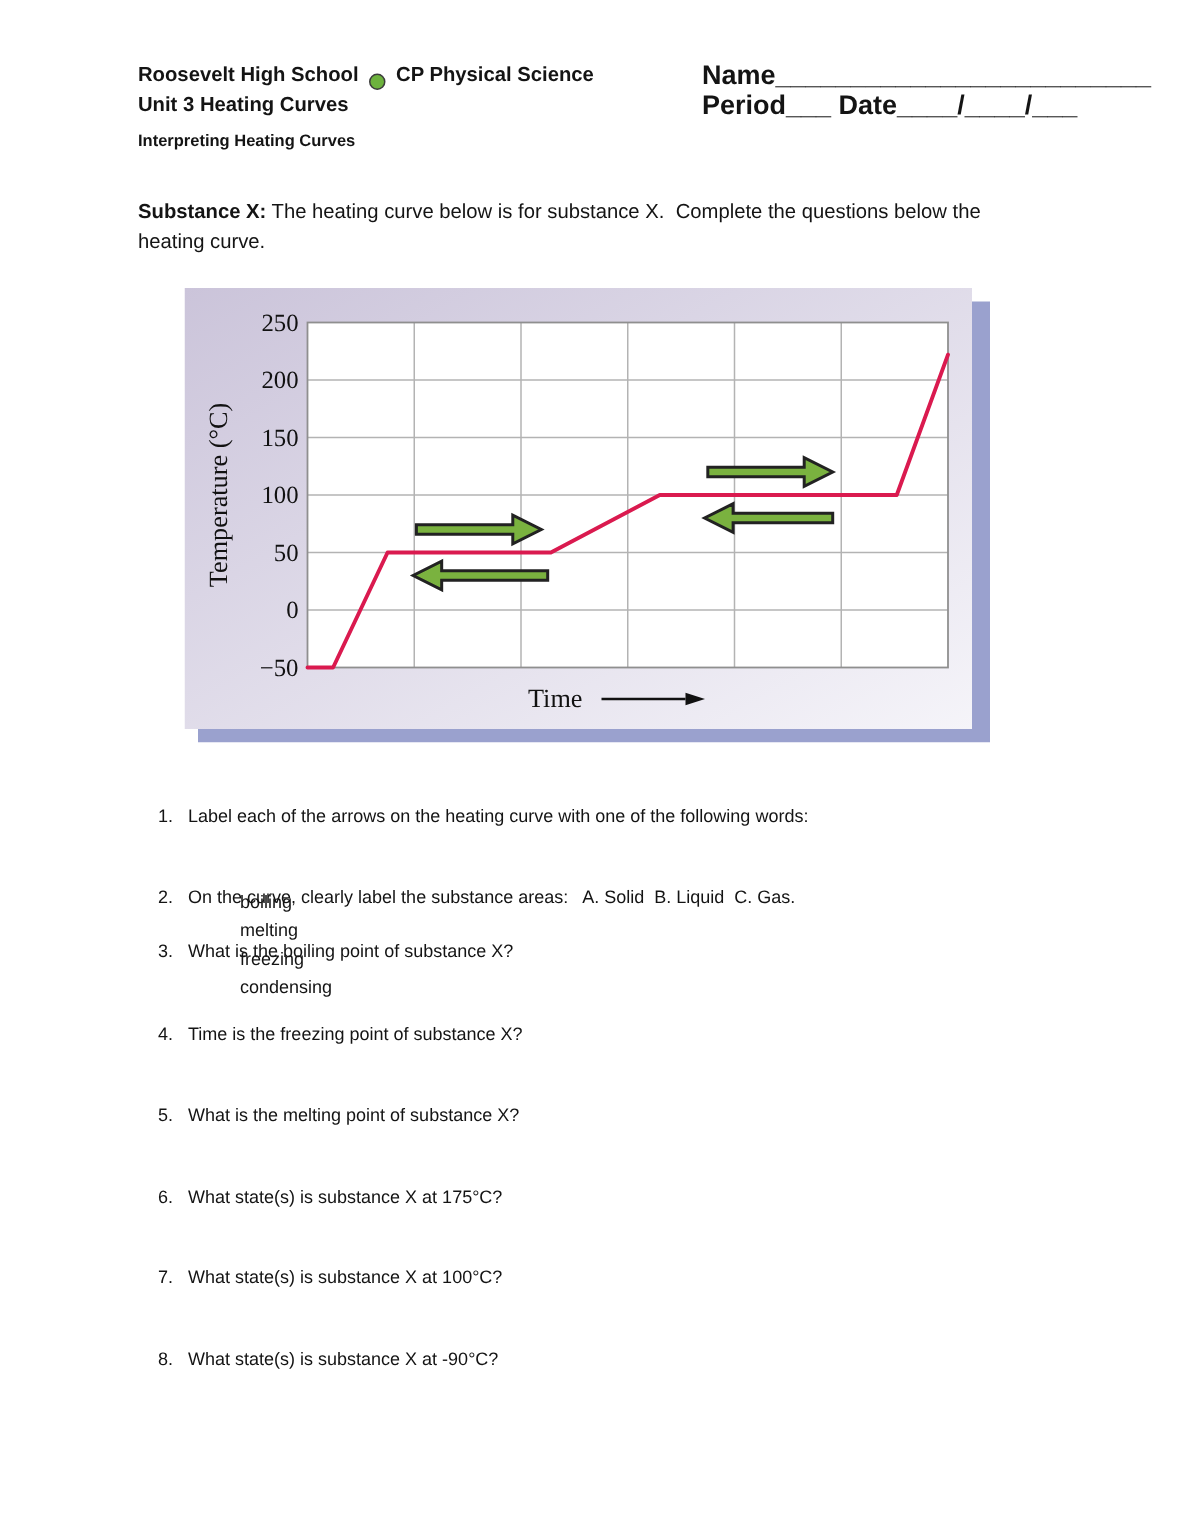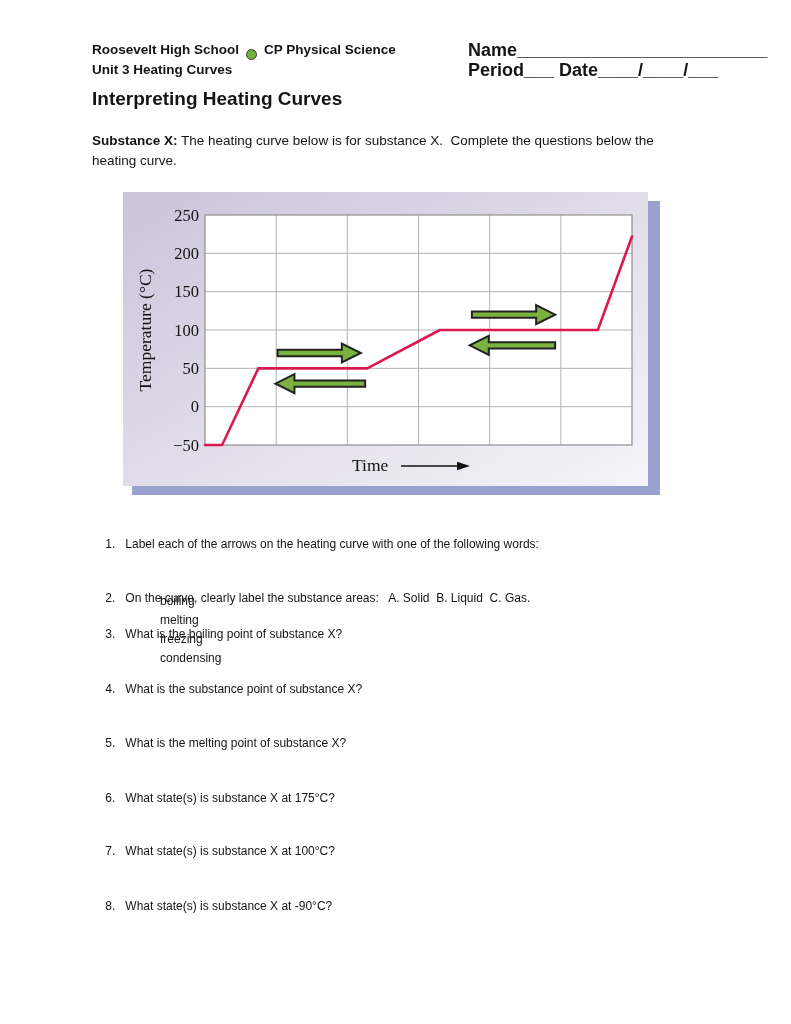--- a/index.html
+++ b/index.html
@@ -5,21 +5,21 @@
   html,body{margin:0;padding:0;background:#ffffff;}
   .page{position:relative;width:791px;height:1024px;background:#ffffff;
         font-family:"Liberation Sans",sans-serif;color:#141414;overflow:hidden;}
 
   
   .hdr-left{position:absolute;left:92px;top:40px;font-size:13.5px;font-weight:bold;line-height:20px;}
   .hdr-line1{display:flex;align-items:flex-end;gap:7px;white-space:nowrap;}
   .dot{width:9px;height:9px;border-radius:50%;border:1.5px solid #3c3c3c;box-sizing:content-box;}
   .hdr-right{position:absolute;left:468px;top:40px;font-size:18px;font-weight:bold;line-height:20px;white-space:nowrap;}
 
-  .title{position:absolute;left:92px;top:88px;font-size:19px;font-weight:bold;}
+  .title{position:absolute;left:92px;top:88px;font-size:11px;font-weight:bold;}
 
   .intro{position:absolute;left:92px;top:131px;max-width:606px;font-size:13.5px;line-height:20px;white-space:pre-wrap;}
   .intro .lead{font-weight:bold;}
 
   
   #chart{position:absolute;left:123px;top:192px;}
   #chart text{font-family:"Liberation Serif",serif;fill:#111;}
 
   
   .q{position:absolute;left:92px;font-size:12px;line-height:19px;white-space:pre-wrap;}
@@ -104,21 +104,21 @@
 
   <div class="q" style="top:570px">
     <span class="num">2.</span><span>On the curve, clearly label the substance areas:   A. Solid  B. Liquid  C. Gas.</span>
   </div>
 
   <div class="q" style="top:606px">
     <span class="num">3.</span><span>What is the boiling point of substance X?</span>
   </div>
 
   <div class="q" style="top:661px">
-    <span class="num">4.</span><span>What is the substance point of substance X?</span>
+    <span class="num">4.</span><span>Time is the freezing point of substance X?</span>
   </div>
 
   <div class="q" style="top:715px">
     <span class="num">5.</span><span>What is the melting point of substance X?</span>
   </div>
 
   <div class="q" style="top:770px">
     <span class="num">6.</span><span>What state(s) is substance X at 175°C?</span>
   </div>
 

